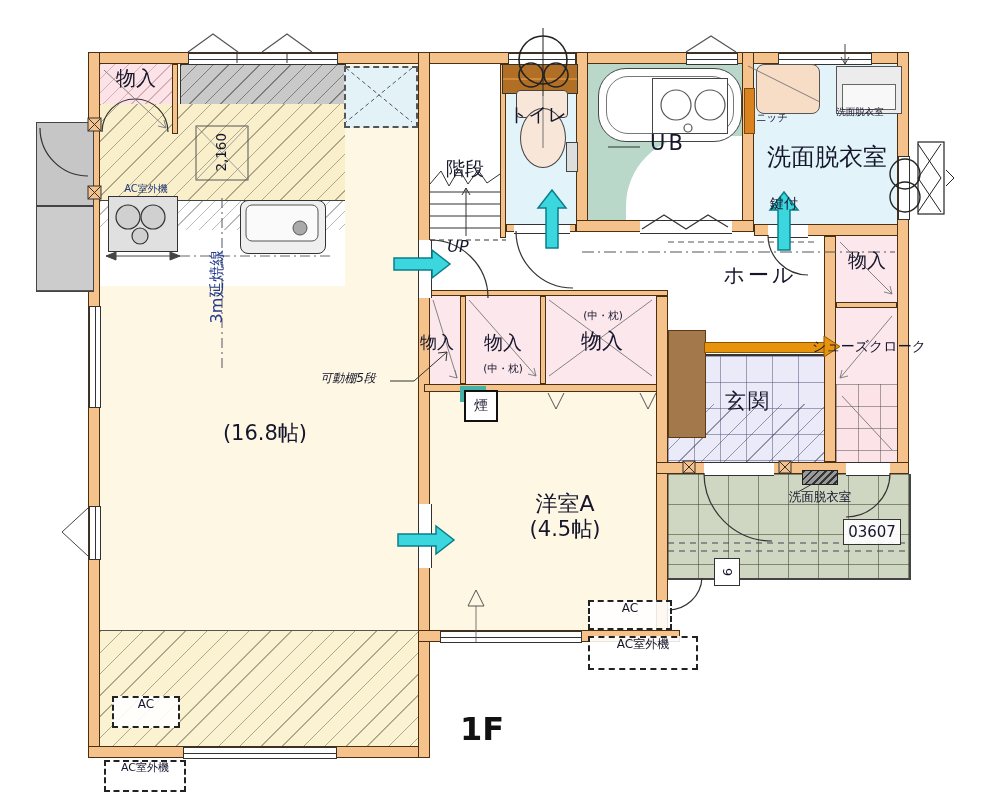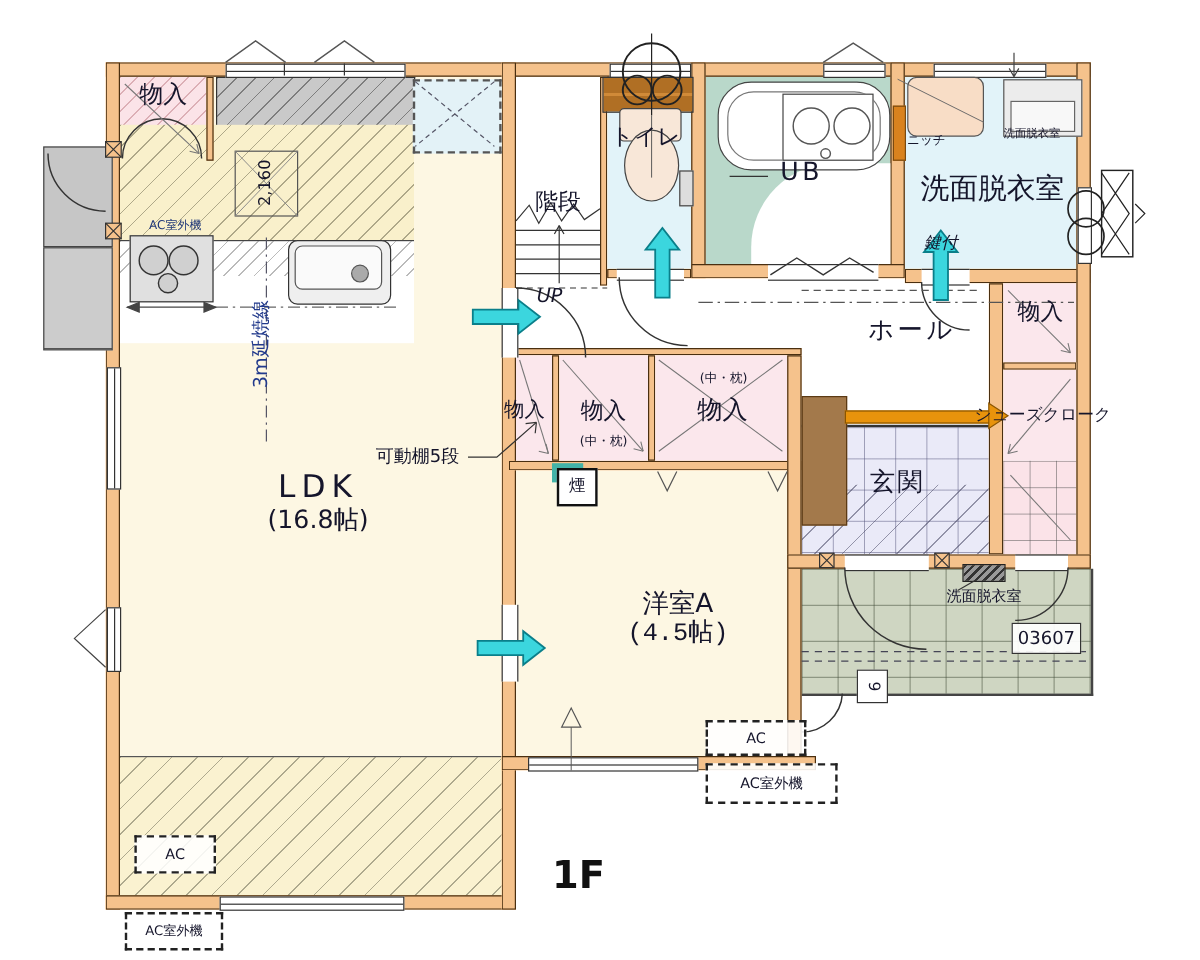--- a/index.html
+++ b/index.html
@@ -9,21 +9,21 @@
   .fix{position:absolute;z-index:30;}
   .wall{position:absolute;background:#f5c28c;box-shadow:inset 0 0 0 1px #4a2f10;z-index:20;}
   .gap{position:absolute;background:#fff;border-left:1px solid #333;border-right:1px solid #333;z-index:24;}
   .gaph{position:absolute;background:#fff;border-top:1px solid #333;border-bottom:1px solid #333;z-index:24;}
   .win{position:absolute;background-color:#fff;border:1px solid #333;z-index:25;
        background-repeat:no-repeat;background-position:center;}
   .win.h{background-image:linear-gradient(#333,#333);background-size:100% 1px;}
   .win.v{background-image:linear-gradient(#333,#333);background-size:1px 100%;}
   .lbl{position:absolute;z-index:60;white-space:nowrap;text-align:center;line-height:1.08;color:#15152b;}
   .dashedbox{position:absolute;border:2px dashed #222;background:rgba(255,255,255,.88);z-index:55;
-             display:flex;align-items:center;justify-content:center;}
+             display:flex;align-items:flex-start;justify-content:center;}
   .f-cream{background:#fdf7e3;}
   .f-cyan{background:#e2f3f9;}
   .f-teal{background:#b9d8ca;}
   .f-pink{background:#fbe7ec;}
   .hatchy{background-color:#f9f0cb;background-image:repeating-linear-gradient(135deg,rgba(100,96,70,.5) 0px,rgba(100,96,70,.5) 1px,transparent 1px,transparent 13px);}
   .hatchband{background-color:#faf2d0;border-top:1px solid #555;background-image:repeating-linear-gradient(135deg,rgba(80,80,60,.45) 0px,rgba(80,80,60,.45) 1px,transparent 1px,transparent 15px);}
   .counter{background-color:#fff;border-top:1px solid #444;border-bottom:1px solid #444;background-image:repeating-linear-gradient(135deg,rgba(130,130,130,.55) 0px,rgba(130,130,130,.55) 1px,transparent 1px,transparent 9px);}
   .graycab{background-color:#c9c9c9;border:1px solid #333;border-bottom:4px solid #1a1a1a;background-image:repeating-linear-gradient(135deg,rgba(50,50,50,.5) 0px,rgba(50,50,50,.5) 1px,transparent 1px,transparent 11px);}
   .pinkhatch{background-color:#fbe3e8;background-image:repeating-linear-gradient(135deg,rgba(170,90,100,.38) 0px,rgba(170,90,100,.38) 1px,transparent 1px,transparent 10px);}
   .tileG{background-color:#eaeaf8;background-image:linear-gradient(rgba(80,80,120,.5) 1px,transparent 1px),linear-gradient(90deg,rgba(80,80,120,.5) 1px,transparent 1px);background-size:26px 26px;}
@@ -255,46 +255,45 @@
       <path d="M398,534 h38 v-8 l18,14 l-18,14 v-8 h-38 z"></path>
     </g>
     <g fill="#3bd6de" stroke="#0a7f8a" stroke-width="1.5">
       <path d="M546,248 v-40 h-8 l14,-18 l14,18 h-8 v40 z"></path>
     </g>
     <g fill="#3bd6de" stroke="#0a7f8a" stroke-width="1.5">
       <path d="M778,250 v-40 h-8 l14,-18 l14,18 h-8 v40 z"></path>
     </g>
   </svg>
 
-  <div class="lbl" style="left:205px;top:392px;width:120px;font-size:26px;letter-spacing:5px;">LDK</div>
   <div class="lbl" style="left:198px;top:422px;width:134px;font-size:21px;">(16.8帖)</div>
   <div class="lbl" style="left:505px;top:492px;width:120px;font-size:22px;">洋室A</div>
-  <div class="lbl" style="left:498px;top:518px;width:134px;font-size:21px;font-family:Liberation Mono, monospace;">(4.5帖)</div>
+  <div class="lbl" style="left:498px;top:518px;width:134px;font-size:21px;">(4.5帖)</div>
   <div class="lbl" style="left:430px;top:158px;width:70px;font-size:19px;">階段</div>
   <div class="lbl" style="left:496px;top:104px;width:84px;font-size:19px;">トイレ</div>
   <div class="lbl" style="left:642px;top:132px;width:52px;font-size:21px;letter-spacing:3px;">UB</div>
   <div class="lbl" style="left:757px;top:145px;width:140px;font-size:24px;">洗面脱衣室</div>
   <div class="lbl" style="left:700px;top:264px;width:120px;font-size:21px;letter-spacing:3px;">ホール</div>
   <div class="lbl" style="left:706px;top:390px;width:84px;font-size:21px;letter-spacing:2px;">玄関</div>
   <div class="lbl" style="left:104px;top:68px;width:64px;font-size:20px;">物入</div>
   <div class="lbl" style="left:410px;top:333px;width:54px;font-size:17px;">物入</div>
   <div class="lbl" style="left:466px;top:332px;width:74px;font-size:19px;">物入</div>
   <div class="lbl" style="left:560px;top:330px;width:84px;font-size:21px;">物入</div>
   <div class="lbl" style="left:838px;top:250px;width:58px;font-size:19px;">物入</div>
   <div class="lbl" style="left:812px;top:339px;width:130px;font-size:14px;text-align:left;">シューズクローク</div>
   <div class="lbl" style="left:466px;top:363px;width:74px;font-size:10.5px;">(中・枕)</div>
   <div class="lbl" style="left:566px;top:310px;width:74px;font-size:10.5px;">(中・枕)</div>
   <div class="lbl" style="left:438px;top:238px;width:40px;font-size:16px;font-style:italic;">UP</div>
-  <div class="lbl" style="left:758px;top:196px;width:52px;font-size:14px;font-style:italic;">鍵付</div>
+  <div class="lbl" style="left:758px;top:196px;width:52px;font-size:14px;">鍵付</div>
   <div class="lbl" style="left:754px;top:112px;width:36px;font-size:10.5px;">ニッチ</div>
   <div class="lbl" style="left:828px;top:107px;width:64px;font-size:9.5px;">洗面脱衣室</div>
   <div class="lbl" style="left:114px;top:184px;width:64px;font-size:10px;color:#223a7a;">AC室外機</div>
   <div class="lbl" style="left:191px;top:145px;width:60px;font-size:13.5px;transform:rotate(-90deg);">2,160</div>
   <div class="lbl" style="left:157px;top:278px;width:120px;font-size:16px;color:#223a8c;transform:rotate(-90deg);">3m延焼線</div>
-  <div class="lbl" style="left:304px;top:372px;width:88px;font-size:15px;">可動棚5段</div>
+  <div class="lbl" style="left:304px;top:372px;width:88px;font-size:12px;font-style:italic;">可動棚5段</div>
   <div class="lbl" style="left:778px;top:490px;width:84px;font-size:12.5px;">洗面脱衣室</div>
   <div class="lbl" style="left:452px;top:712px;width:60px;font-size:32px;font-weight:bold;color:#111;">1F</div>
 
   <div class="dashedbox" style="left:112px;top:696px;width:64px;height:28px;">
     <span class="lbl" style="position:static;font-size:12px;">AC</span>
   </div>
   <div class="dashedbox" style="left:104px;top:760px;width:78px;height:28px;">
     <span class="lbl" style="position:static;font-size:11px;">AC室外機</span>
   </div>
   <div class="dashedbox" style="left:588px;top:600px;width:80px;height:26px;">

